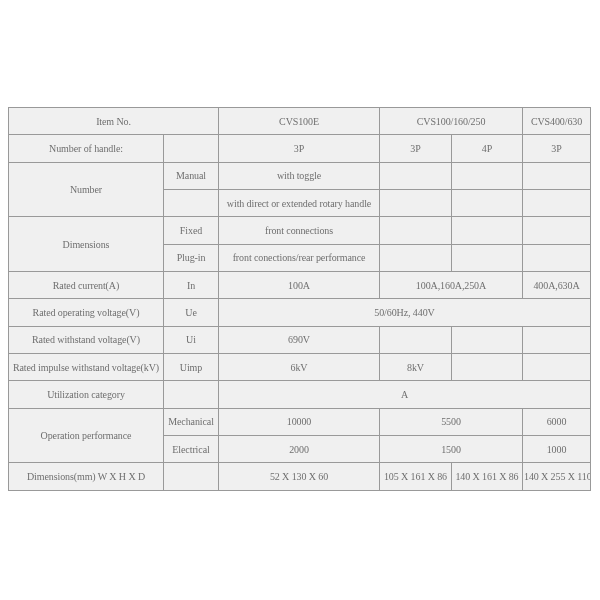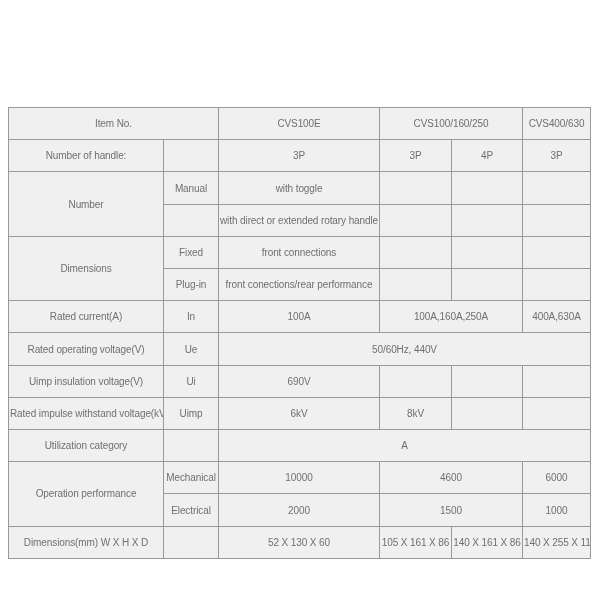--- a/index.html
+++ b/index.html
@@ -11,22 +11,22 @@
   *{box-sizing:border-box;}
   html,body{margin:0;padding:0;}
   body{
     width:600px;height:600px;
     background:var(--page-bg);
     font-family:"Liberation Sans",sans-serif;
   }
   .stage{position:relative;width:600px;height:600px;overflow:hidden;}
   table.spec{
     position:absolute;left:8px;top:107px;
-    width:582px;height:452px;
-    border-collapse:collapse;table-layout:fixed;
+    width:582px;height:384px;
+    border-collapse:collapse;table-layout:fixed;font-family:Liberation Serif, serif;
   }
   table.spec td{
     border:1px solid var(--border);
     background:var(--cell-bg);
     color:var(--text);
     font-size:10px;
     letter-spacing:-0.1px;
     text-align:center;
     vertical-align:middle;
     padding:0 1px;
@@ -108,21 +108,21 @@
       <td>400A,630A</td>
     </tr>
 
     <tr>
       <td>Rated operating voltage(V)</td>
       <td>Ue</td>
       <td colspan="4">50/60Hz, 440V</td>
     </tr>
 
     <tr>
-      <td>Uimp insulation voltage(V)</td>
+      <td>Rated withstand voltage(V)</td>
       <td>Ui</td>
       <td>690V</td>
       <td></td>
       <td></td>
       <td></td>
     </tr>
 
     <tr>
       <td class="xs">Rated impulse withstand voltage(kV)</td>
       <td>Uimp</td>
@@ -135,21 +135,21 @@
     <tr>
       <td>Utilization category</td>
       <td></td>
       <td colspan="4">A</td>
     </tr>
 
     <tr>
       <td rowspan="2">Operation performance</td>
       <td>Mechanical</td>
       <td>10000</td>
-      <td colspan="2">4600</td>
+      <td colspan="2">5500</td>
       <td>6000</td>
     </tr>
 
     <tr>
       <td>Electrical</td>
       <td>2000</td>
       <td colspan="2">1500</td>
       <td>1000</td>
     </tr>
 

